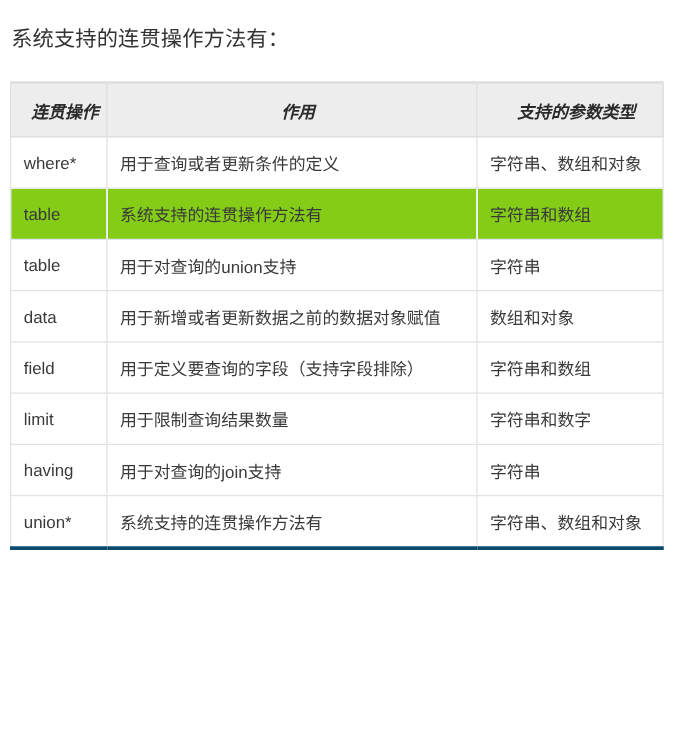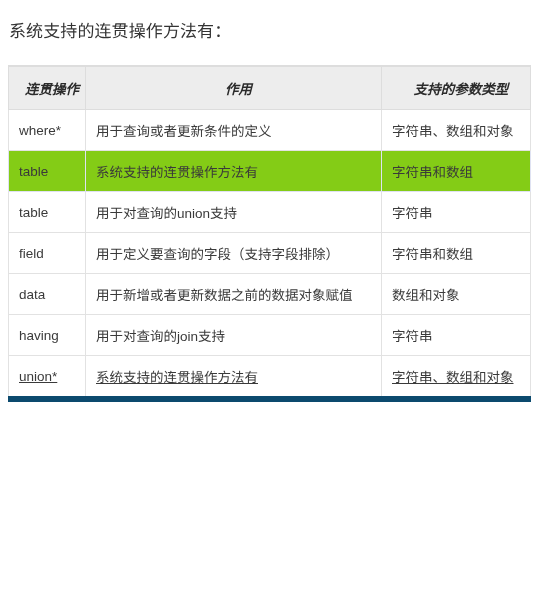--- a/index.html
+++ b/index.html
@@ -81,22 +81,21 @@
   table.ops tbody tr.highlight td {
     background: #84cc16;
     border-color: #dfe2f2;
   }
 
   table.ops tbody td.op-name {
     color: #3a3a3a;
   }
 
   table.ops tbody tr:last-child td {
-    border-bottom: 6px solid #0c4a6e;
-    text-decoration: underline;
+    border-bottom: 3px solid #0c4a6e;
   }
 </style>
 </head>
 <body>
 
 <div class="page">
 
   <p class="intro">系统支持的连贯操作方法有：</p>
 
   <div class="table-wrap">
@@ -123,28 +122,33 @@
             <td class="op-name">table</td>
             <td>系统支持的连贯操作方法有</td>
             <td>字符串和数组</td>
           </tr>
           <tr>
             <td class="op-name">table</td>
             <td>用于对查询的union支持</td>
             <td>字符串</td>
           </tr>
           <tr>
+            <td class="op-name">data</td>
+            <td>用于新增或者更新数据之前的数据对象赋值</td>
+            <td>数组和对象</td>
+          </tr>
+          <tr>
             <td class="op-name">field</td>
             <td>用于定义要查询的字段（支持字段排除）</td>
             <td>字符串和数组</td>
           </tr>
           <tr>
-            <td class="op-name">data</td>
-            <td>用于新增或者更新数据之前的数据对象赋值</td>
-            <td>数组和对象</td>
+            <td class="op-name">limit</td>
+            <td>用于限制查询结果数量</td>
+            <td>字符串和数字</td>
           </tr>
           <tr>
             <td class="op-name">having</td>
             <td>用于对查询的join支持</td>
             <td>字符串</td>
           </tr>
           <tr>
             <td class="op-name">union*</td>
             <td>系统支持的连贯操作方法有</td>
             <td>字符串、数组和对象</td>

